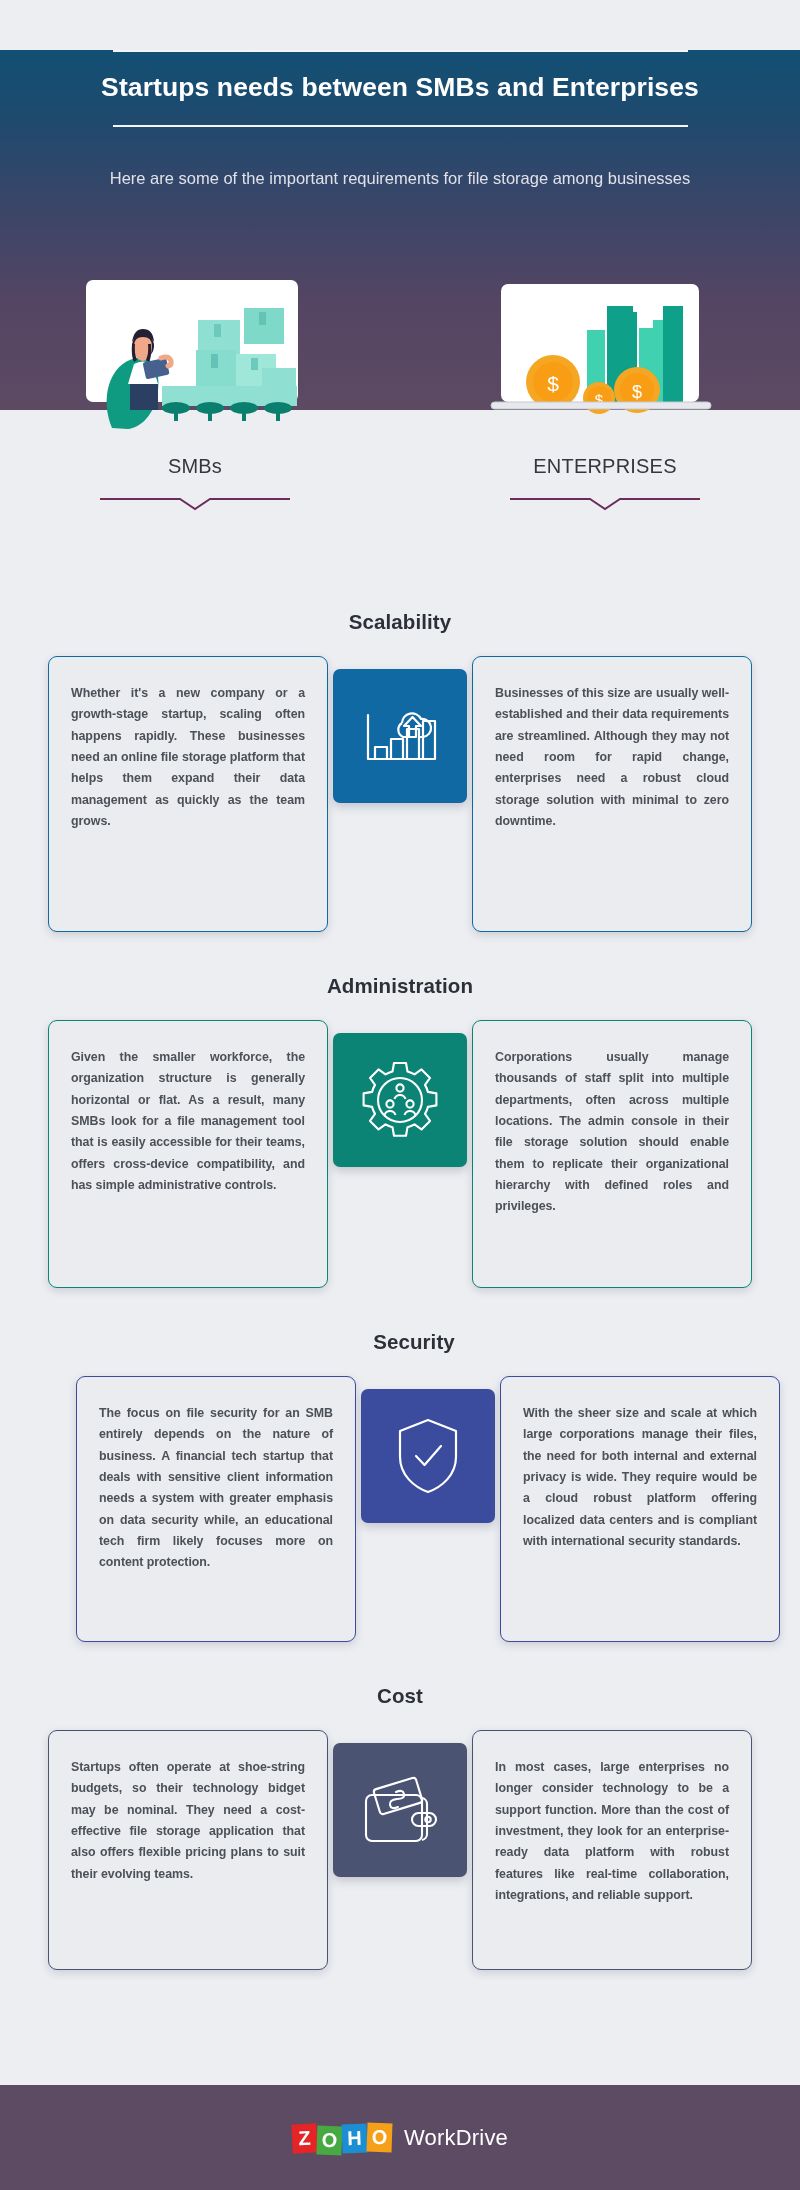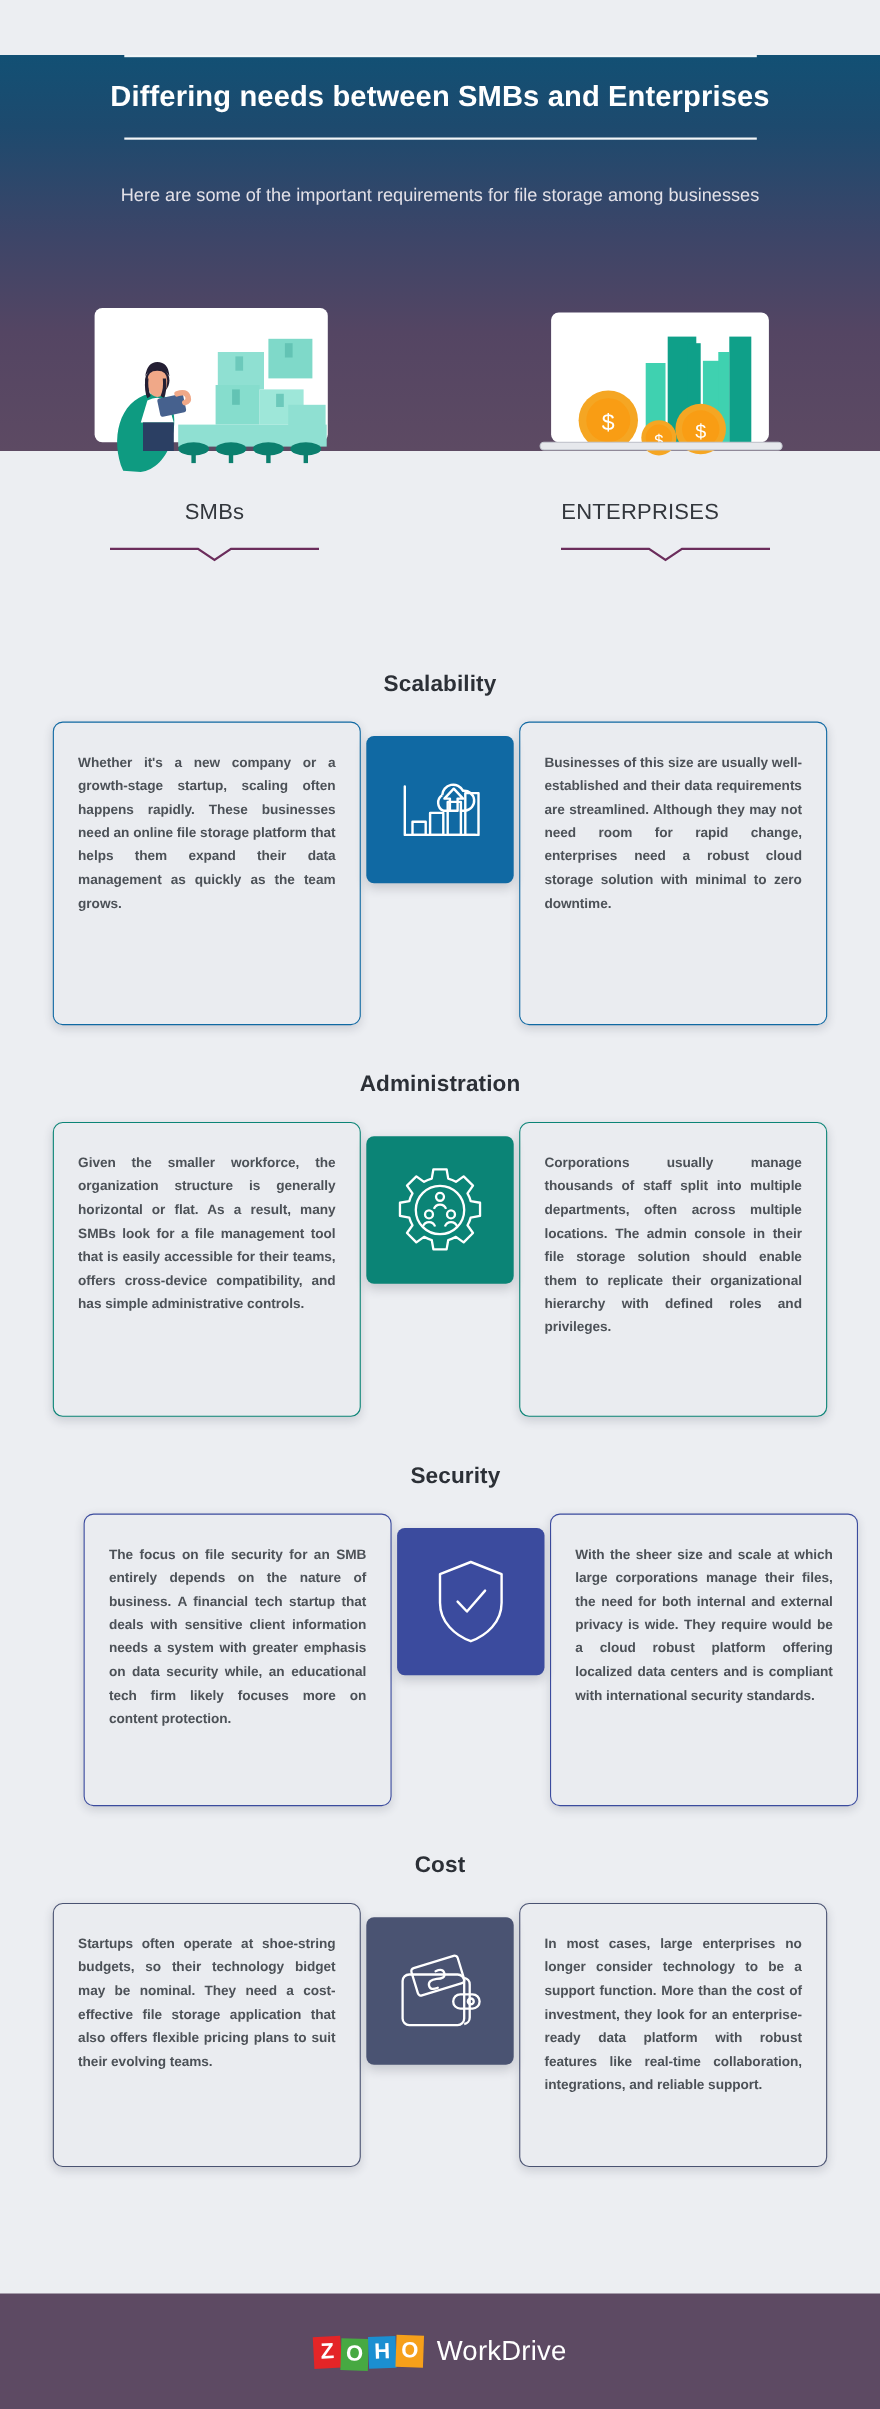--- a/index.html
+++ b/index.html
@@ -40,21 +40,21 @@
   .illus-smb { left:78px; top:0; }
   .illus-ent { left:487px; top:0; }
 
   
   .labels { position:absolute; top:455px; left:0; width:800px; height:80px; }
   .col-label {
     position:absolute; width:280px; text-align:center;
     font-size:20px; color:#33373d; letter-spacing:.2px;
   }
   .col-label.smb { left:55px; }
-  .col-label.ent { left:442px; }
+  .col-label.ent { left:465px; }
   .underline-wrap { position:absolute; top:40px; width:280px; }
   .underline-wrap.smb { left:55px; }
   .underline-wrap.ent { left:465px; }
 
   
   .section { position:relative; width:800px; }
   .sec-title {
     text-align:center; font-size:20.5px; font-weight:bold;
     color:#2c3037; letter-spacing:.1px;
   }
@@ -98,28 +98,28 @@
   .zoho span {
     display:inline-block; width:25px; height:29px;
     color:#ffffff; font-size:20px; font-weight:bold;
     text-align:center; line-height:29px;
     font-family:"Liberation Sans", sans-serif;
   }
   .zoho .b1{ background:#e42527; transform:rotate(-3deg) translateY(1px); }
   .zoho .b2{ background:#47a942; transform:rotate(2deg) translateY(3px); }
   .zoho .b3{ background:#1b8fd1; transform:rotate(-2deg) translateY(1px); }
   .zoho .b4{ background:#f6a01a; transform:rotate(2deg) translateY(0px); }
-  .wd { color:#ffffff; font-size:25px; letter-spacing:.2px; }
+  .wd { color:#ffffff; font-size:22px; letter-spacing:.2px; }
 </style>
 </head>
 <body>
 
 <div class="header">
   <div class="rule top"></div>
-  <div class="hdr-title">Differing needs between SMBs and Enterprises</div>
+  <div class="hdr-title">Startups needs between SMBs and Enterprises</div>
   <div class="rule bot"></div>
   <div class="hdr-sub">Here are some of the important requirements for file storage among businesses</div>
 </div>
 
 <div class="illus-row">
   <div class="illus illus-smb">
     <svg width="228" height="150" viewBox="0 0 228 150">
       <rect x="8" y="0" width="212" height="122" rx="7" fill="#ffffff"></rect>
 
       <path d="M34 148 C22 120 30 84 58 78 C80 74 84 100 78 120 C74 136 62 148 50 149 Z" fill="#0e9b81"></path>

